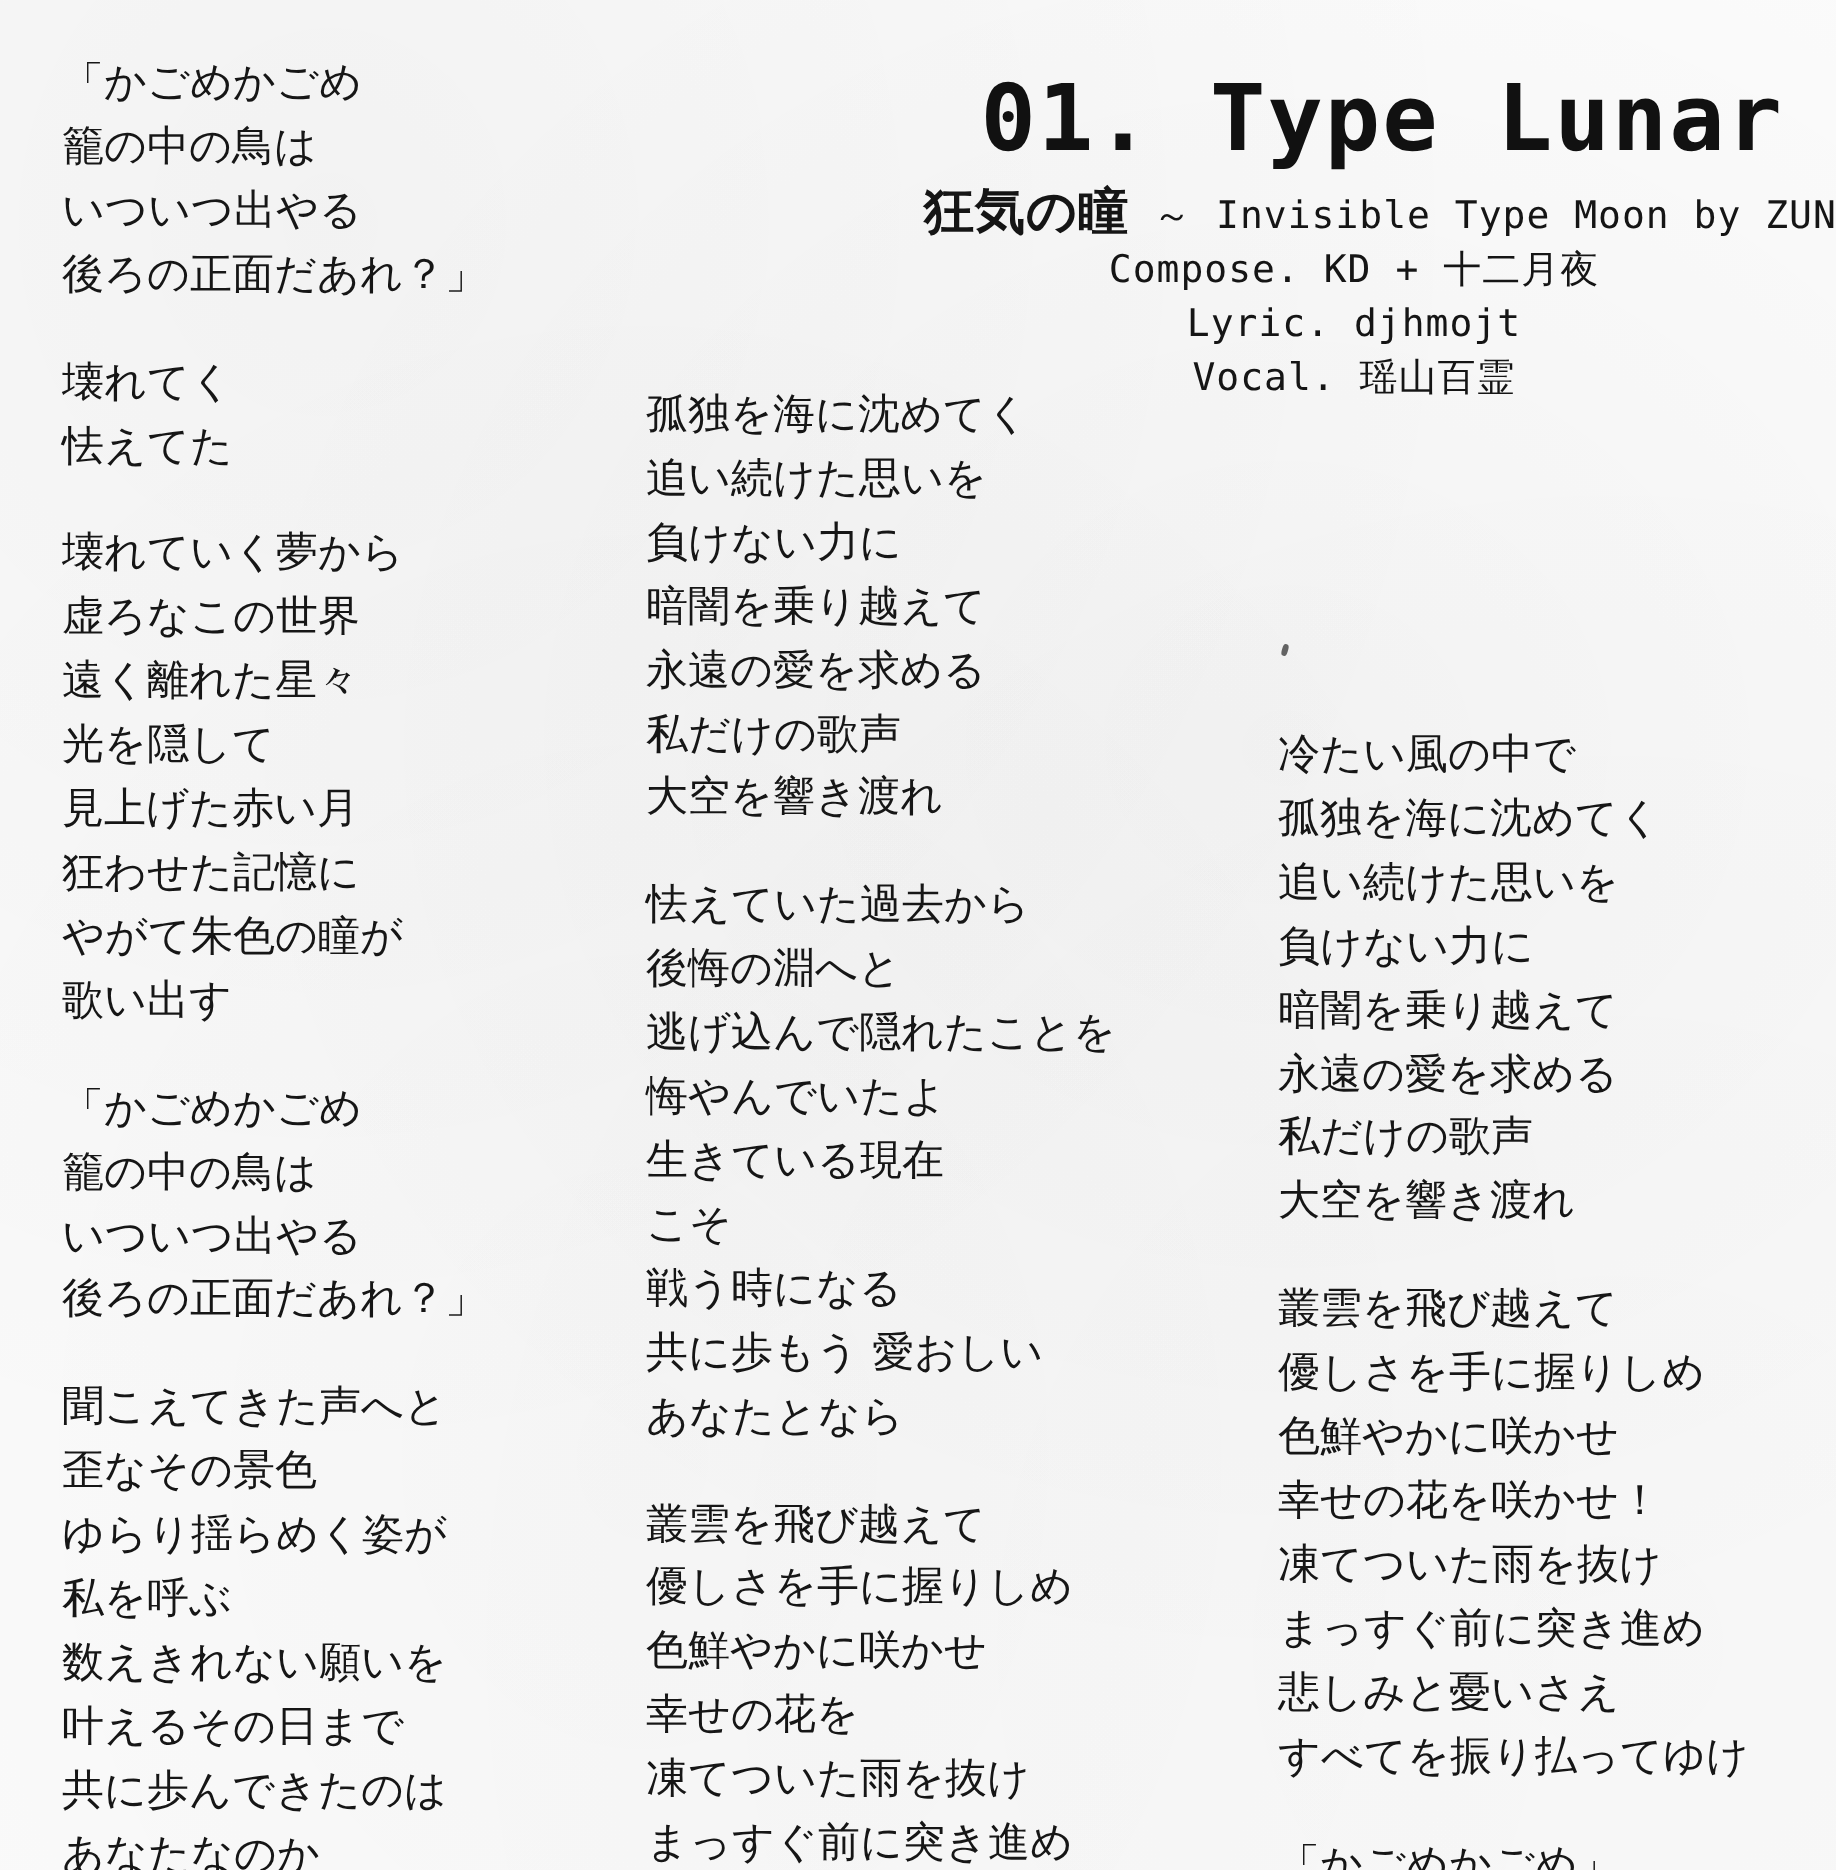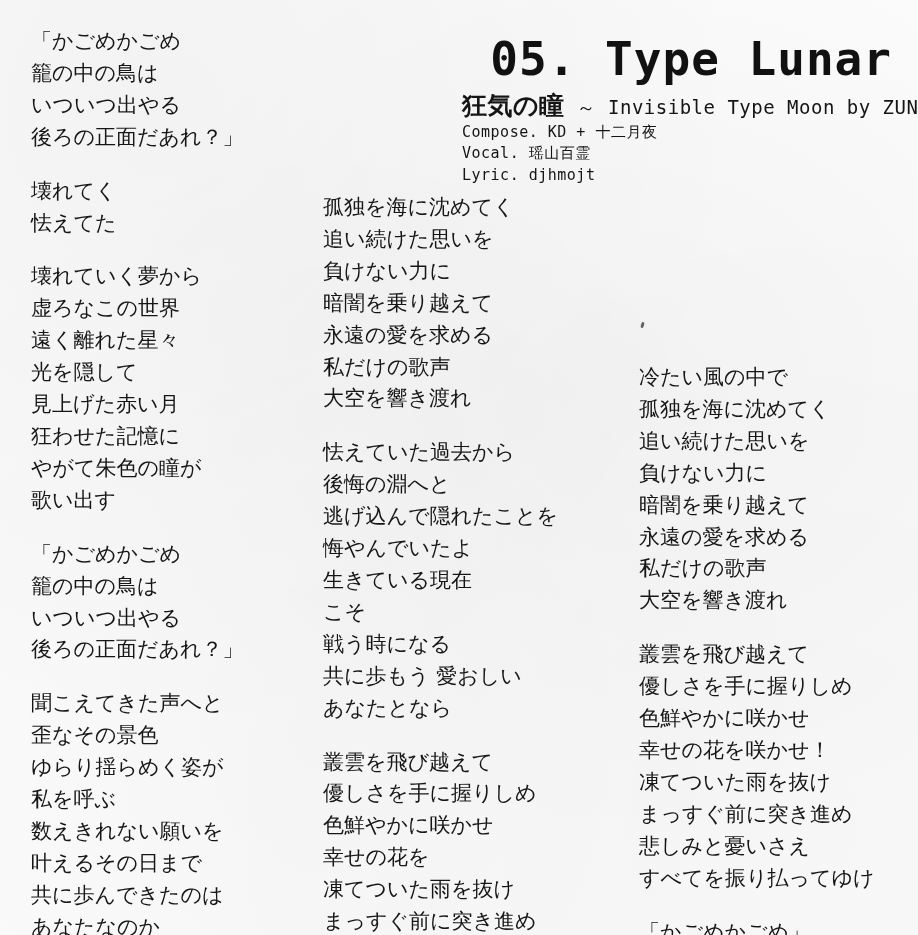--- a/index.html
+++ b/index.html
@@ -58,25 +58,25 @@
     text-align: right;
     color: #151515;
   }
   .subtitle-row .jp {
     font-family: "DejaVu Sans", sans-serif;
     font-size: 25px;
     font-weight: bold;
   }
   .credit {
     font-family: "DejaVu Sans Mono", monospace;
-    font-size: 15px;
+    font-size: 19px;
     letter-spacing: 0.5px;
     line-height: 1.42;
     white-space: nowrap;
-    text-align: left;
+    text-align: center;
     color: #151515;
   }
 
   
   .col {
     position: absolute;
     font-family: "DejaVu Sans", sans-serif;
     font-size: 21px;
     line-height: 1.52;
     color: #161616;
@@ -99,29 +99,29 @@
     opacity: .75;
   }
 </style>
 </head>
 <body>
 
 <div id="page">
   <div class="layer">
 
     <div class="header">
-      <div class="title">05. Type Lunar</div>
+      <div class="title">01. Type Lunar</div>
       <div class="subtitle-row">
         <span class="jp">狂気の瞳</span>
         <span>～</span>
         <span>Invisible Type Moon by ZUN</span>
       </div>
       <div class="credit">Compose. KD + 十二月夜</div>
+      <div class="credit">Lyric. djhmojt</div>
       <div class="credit">Vocal. 瑶山百霊</div>
-      <div class="credit">Lyric. djhmojt</div>
     </div>
 
     <div class="speck" style="left:641px; top:322px;"></div>
 
     <div class="col col-1"><div class="stanza"><span class="line">「かごめかごめ</span><span class="line">籠の中の鳥は</span><span class="line">いついつ出やる</span><span class="line">後ろの正面だあれ？」</span></div><div class="stanza"><span class="line">壊れてく</span><span class="line">怯えてた</span></div><div class="stanza"><span class="line">壊れていく夢から</span><span class="line">虚ろなこの世界</span><span class="line">遠く離れた星々</span><span class="line">光を隠して</span><span class="line">見上げた赤い月</span><span class="line">狂わせた記憶に</span><span class="line">やがて朱色の瞳が</span><span class="line">歌い出す</span></div><div class="stanza"><span class="line">「かごめかごめ</span><span class="line">籠の中の鳥は</span><span class="line">いついつ出やる</span><span class="line">後ろの正面だあれ？」</span></div><div class="stanza"><span class="line">聞こえてきた声へと</span><span class="line">歪なその景色</span><span class="line">ゆらり揺らめく姿が</span><span class="line">私を呼ぶ</span><span class="line">数えきれない願いを</span><span class="line">叶えるその日まで</span><span class="line">共に歩んできたのは</span><span class="line">あなたなのか</span></div></div>
     <div class="col col-2"><div class="stanza"><span class="line">孤独を海に沈めてく</span><span class="line">追い続けた思いを</span><span class="line">負けない力に</span><span class="line">暗闇を乗り越えて</span><span class="line">永遠の愛を求める</span><span class="line">私だけの歌声</span><span class="line">大空を響き渡れ</span></div><div class="stanza"><span class="line">怯えていた過去から</span><span class="line">後悔の淵へと</span><span class="line">逃げ込んで隠れたことを</span><span class="line">悔やんでいたよ</span><span class="line">生きている現在</span><span class="line">こそ</span><span class="line">戦う時になる</span><span class="line">共に歩もう 愛おしい</span><span class="line">あなたとなら</span></div><div class="stanza"><span class="line">叢雲を飛び越えて</span><span class="line">優しさを手に握りしめ</span><span class="line">色鮮やかに咲かせ</span><span class="line">幸せの花を</span><span class="line">凍てついた雨を抜け</span><span class="line">まっすぐ前に突き進め</span></div></div>
     <div class="col col-3"><div class="stanza"><span class="line">冷たい風の中で</span><span class="line">孤独を海に沈めてく</span><span class="line">追い続けた思いを</span><span class="line">負けない力に</span><span class="line">暗闇を乗り越えて</span><span class="line">永遠の愛を求める</span><span class="line">私だけの歌声</span><span class="line">大空を響き渡れ</span></div><div class="stanza"><span class="line">叢雲を飛び越えて</span><span class="line">優しさを手に握りしめ</span><span class="line">色鮮やかに咲かせ</span><span class="line">幸せの花を咲かせ！</span><span class="line">凍てついた雨を抜け</span><span class="line">まっすぐ前に突き進め</span><span class="line">悲しみと憂いさえ</span><span class="line">すべてを振り払ってゆけ</span></div><div class="stanza"><span class="line">「かごめかごめ」</span></div></div>
 
   </div>
 </div>

